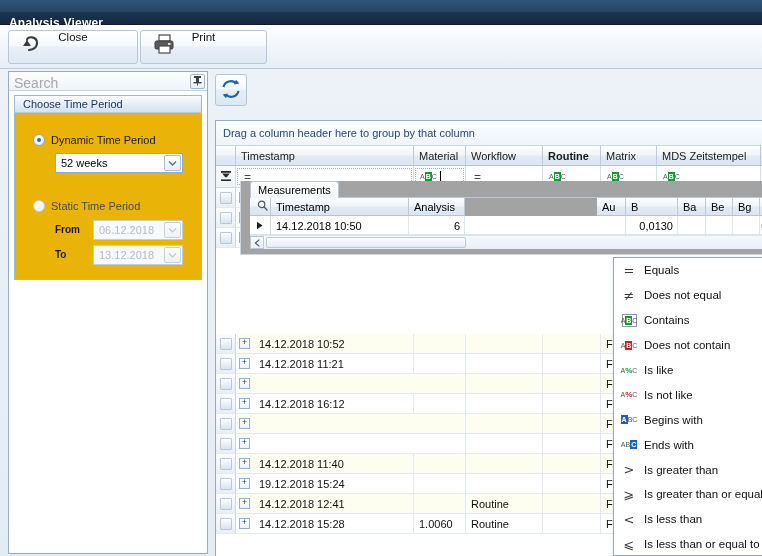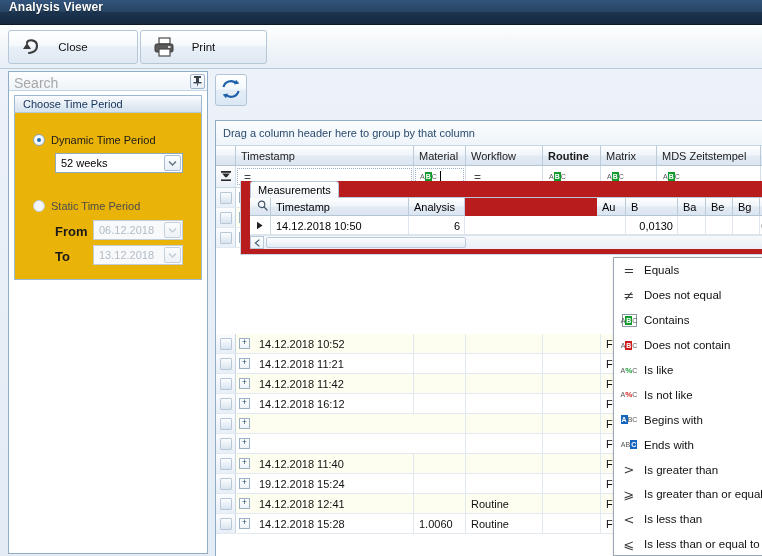--- a/index.html
+++ b/index.html
@@ -21,40 +21,40 @@
   }
 
   
   #titlebar {
     position: absolute; left: 0; top: 0; width: 762px; height: 25px;
     background: linear-gradient(#2b4a72, #24405f 45%, #1d3category 46%, #17293f);
     background: linear-gradient(#32537c 0%, #274563 48%, #1c3450 52%, #16293f 100%);
     border-bottom: 1px solid #0d1a28;
   }
   #titlebar .title {
-    position: absolute; left: 9px; top: 0;
+    position: absolute; left: 9px; top: 16px;
     color: #ffffff; font-size: 12px; font-weight: bold;
     letter-spacing: .2px;
     text-shadow: 0 1px 1px rgba(0,0,0,.6);
   }
 
   
   #toolbar {
     position: absolute; left: 0; top: 25px; width: 762px; height: 44px;
     background: linear-gradient(#fdfefe 0%, #f2f6fa 50%, #e6eef6 100%);
     border-bottom: 1px solid #b9cada;
   }
   .tbtn {
     position: absolute; top: 5px; height: 34px;
     background: linear-gradient(#ffffff 0%, #f6f9fc 45%, #e8eff7 50%, #dfe9f3 100%);
     border: 1px solid #b5c7d9;
     border-radius: 3px;
     box-shadow: inset 0 1px 0 #ffffff;
     cursor: default;
-    display: flex; align-items: center;
+    display: flex; align-items: flex-start;
   }
   .tbtn .lbl {
     position: absolute; width: 100%; text-align: center;
     font-size: 11.5px; color: #111; left: 0;
   }
   #btn-close { left: 8px; width: 130px; }
   #btn-print { left: 140px; width: 127px; }
   .tbtn .ico { margin-left: 10px; width: 26px; height: 26px; position: relative; }
 
   
@@ -112,21 +112,21 @@
   .combo .val { margin-left: 5px; font-size: 11px; }
   .combo .arrow {
     position: absolute; right: 1px; top: 1px; width: 17px; height: 16px;
     background: linear-gradient(#fdfefe, #e7eff7);
     border: 1px solid #a9bed2; border-radius: 2px;
     display: flex; align-items: center; justify-content: center;
   }
   .combo.disabled { background: #f7f9fb; border-color: #c3cdd7; }
   .combo.disabled .val { color: #b3bcc6; }
   .combo.disabled .arrow { background: linear-gradient(#fbfcfd,#eef2f6); border-color: #c6d1db; }
-  .fieldlabel { position: absolute; font-size: 13px; font-weight: bold; color: #1a1a1a; }
+  .fieldlabel { position: absolute; font-size: 10px; font-weight: bold; color: #1a1a1a; }
 
   
   #rightarea { position: absolute; left: 212px; top: 71px; width: 550px; height: 485px; }
   #refreshbtn {
     position: absolute; left: 3px; top: 3px; width: 32px; height: 32px;
     background: linear-gradient(#ffffff 0%, #f4f8fc 45%, #e5eef7 52%, #dbe7f3 100%);
     border: 1px solid #b2c5d8; border-radius: 3px;
     display: flex; align-items: center; justify-content: center;
   }
   #gridwrap {
@@ -223,21 +223,21 @@
     background: linear-gradient(#ffffff, #eef3f9);
     border: 1px solid #9ab0c5;
     display: flex; align-items: center; justify-content: center;
     font-size: 9px; line-height: 9px; color: #2a4a6e; font-family: "Liberation Sans", sans-serif;
   }
   .expander .sign { position: relative; top: -1px; }
 
   
   #detailpanel {
     position: absolute; left: 24px; top: 60px; width: 522px; height: 74px;
-    background: #b91c1c;
+    background: #a3a3a3;
     border-left: 1px solid #c9d6e3;
     border-bottom: 1px solid #c9d6e3;
     padding-left: 32px;
   }
   #dtab {
     position: absolute; left: 9px; top: 0px; width: 89px; height: 17px;
     background: linear-gradient(#ffffff, #f3f7fb);
     border: 1px solid #b6c8da; border-bottom: none;
     border-radius: 3px 3px 0 0;
     font-size: 11px; display: flex; align-items: center; justify-content: center;
@@ -648,23 +648,20 @@
             <div class="rcell" style="left: 545px; width: 24px;"></div>
             <div class="line"></div>
           </div>
           <div class="row odd" style="top: 186px;">
             <div class="rcell indicator" style="left: 0px;">
               <div class="pip"></div>
             </div>
             <div class="expander">
               <span class="sign">+</span>
             </div>
-            <div class="rcell" style="left: 20px; width: 178px; padding-left: 18px;">
-              <span>14.12.2018 11:42</span>
-            </div>
             <div class="rcell" style="left: 198px; width: 52px;">
               <span></span>
             </div>
             <div class="rcell" style="left: 250px; width: 77px;">
               <span></span>
             </div>
             <div class="rcell" style="left: 327px; width: 58px;">
               <span></span>
             </div>
             <div class="rcell" style="left: 385px; width: 56px;">

